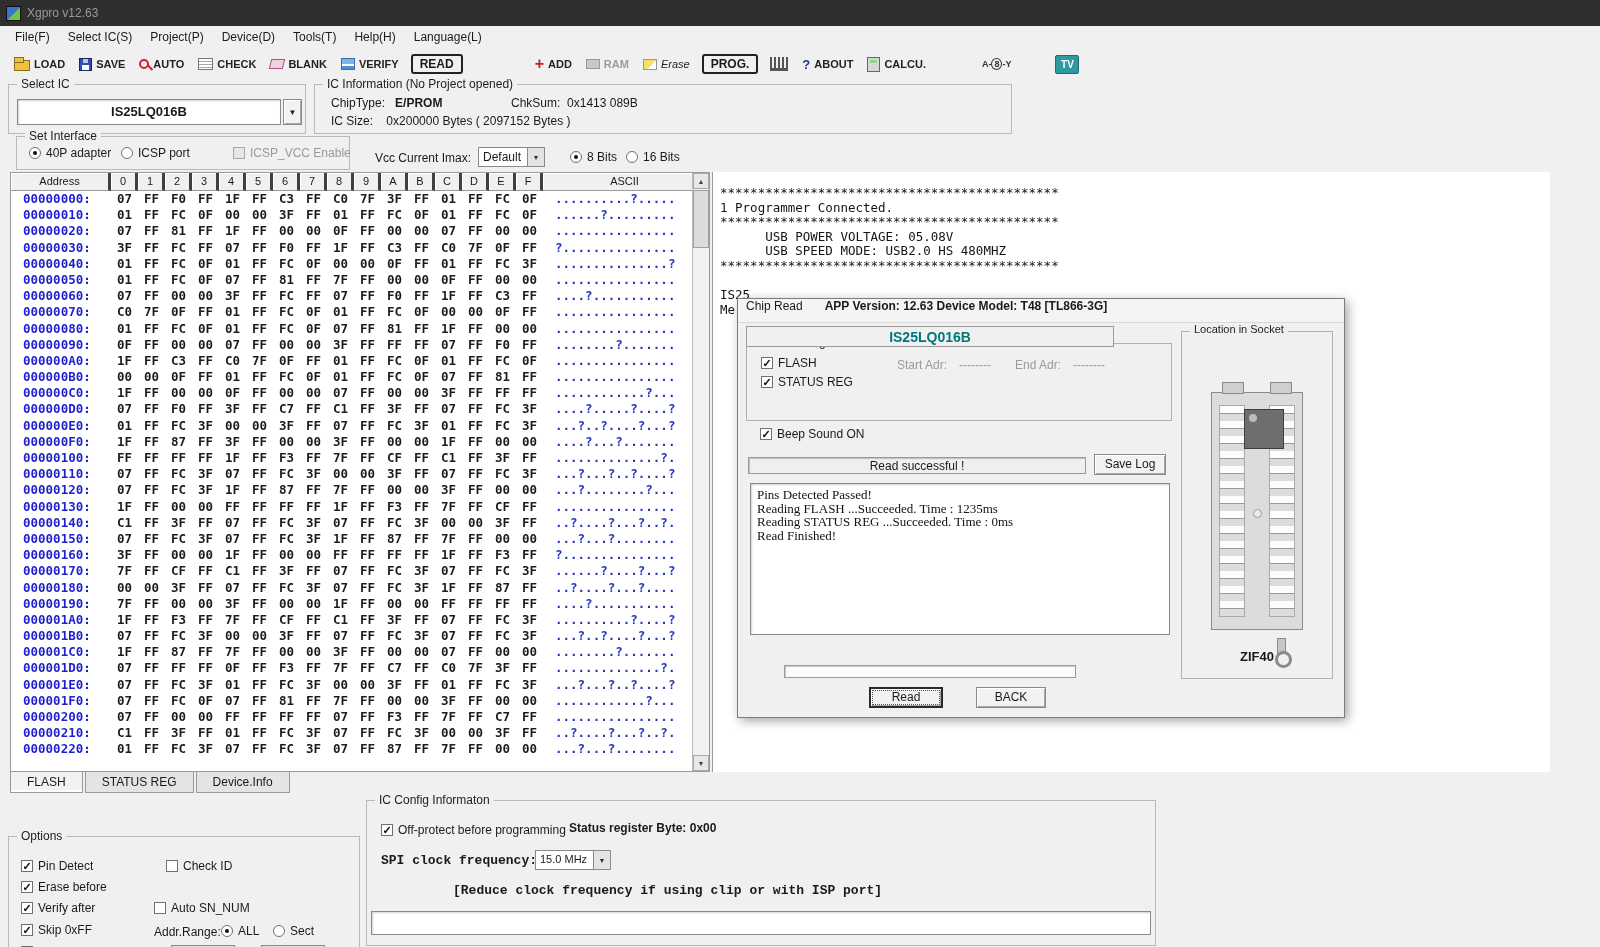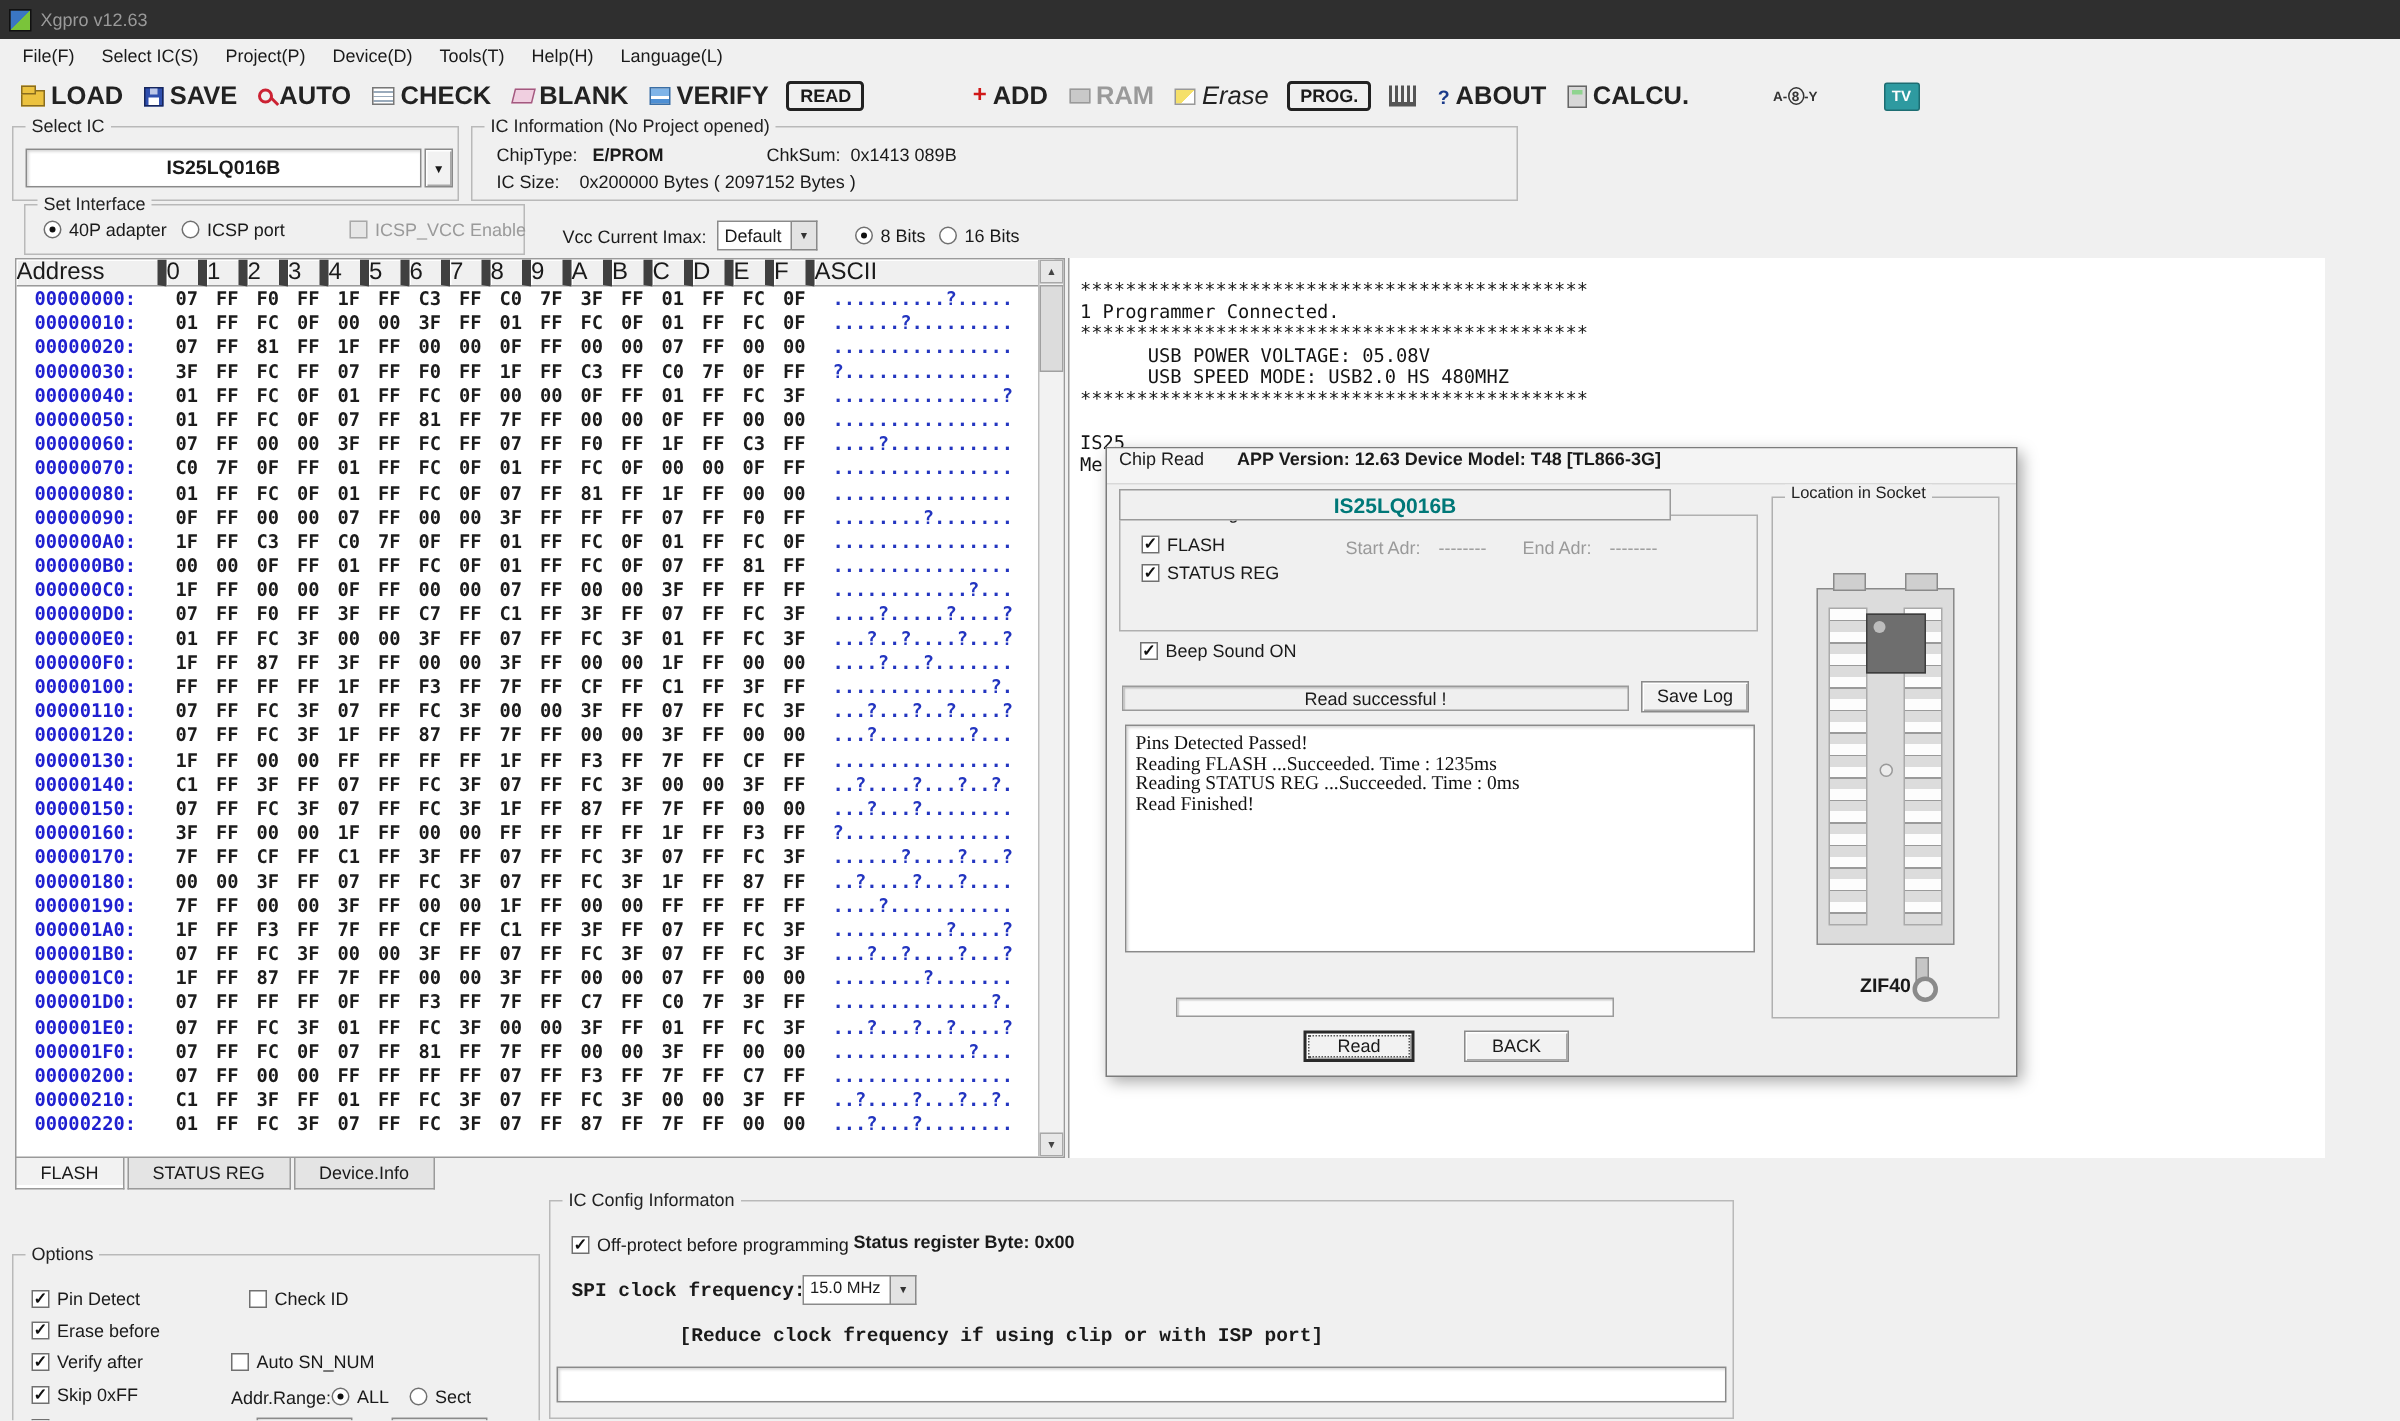--- a/index.html
+++ b/index.html
@@ -11,21 +11,21 @@
   .app-icon { width:15px; height:15px; background:linear-gradient(135deg,#3a76c4 0 50%,#7ac43a 50% 100%); border:1px solid #111; }
   .title-text { color:#9a9a9a; font-size:12px; }
 
   
   .menubar { position:absolute; left:0; top:26px; width:1600px; height:22px; background:#f0f0f0; display:flex; align-items:center; padding-left:6px; }
   .menu-item { padding:2px 9px; cursor:default; }
 
   
   .toolbar { position:absolute; left:0; top:48px; width:1600px; height:32px; background:#f0f0f0; display:flex; align-items:center; padding-left:8px; gap:2px; }
   .tbtn { display:flex; align-items:center; gap:4px; padding:3px 6px; height:26px; }
-  .tbtn .lbl { font-size:17px; font-weight:bold; color:#222; }
+  .tbtn .lbl { font-size:11px; font-weight:bold; color:#222; }
   .tbtn .lbl.dim { color:#9a9a9a; }
   .boxed { border:2px solid #222; border-radius:3px; padding:1px 7px; font-weight:bold; font-size:12px; background:#f0f0f0; margin:0 4px; }
   .gap-lg { width:58px; } .gap-md { width:28px; } .gap-xl { width:40px; }
   .ic { display:inline-block; position:relative; }
   .ic-folder { width:16px; height:11px; background:#ecc23f; border:1px solid #8a6d1f; margin-top:3px; }
   .ic-folder::before { content:''; position:absolute; top:-4px; left:-1px; width:8px; height:4px; background:#ecc23f; border:1px solid #8a6d1f; }
   .ic-floppy { width:13px; height:13px; background:#2f4fae; border:1px solid #17265c; }
   .ic-floppy::before { content:''; position:absolute; left:2px; bottom:0; width:7px; height:5px; background:#fff; }
   .ic-floppy::after { content:''; position:absolute; left:3px; top:0; width:5px; height:4px; background:#bcc7e8; }
   .ic-mag { width:10px; height:10px; border:2px solid #c23; border-radius:50%; }
@@ -70,21 +70,21 @@
   .icinfo-line { position:absolute; white-space:nowrap; }
   .g-interface { left:16px; top:136px; width:334px; height:34px; }
   .vcc-label { position:absolute; left:375px; top:151px; }
   .vcc-combo { position:absolute; left:478px; top:147px; }
   .rad-8b { position:absolute; left:570px; top:150px; }
   .rad-16b { position:absolute; left:626px; top:150px; }
 
   
   .hex-panel { position:absolute; left:10px; top:172px; width:700px; height:600px; background:#fff; border:1px solid #9a9a9a; overflow:hidden; }
   .hex-header { display:flex; height:18px; background:#f0f0f0; }
-  .hcell { border-right:6px solid #404040; border-bottom:1px solid #9a9a9a; box-shadow:inset 1px 1px 0 #fff; font-size:16px; line-height:17px; }
+  .hcell { border-right:3px solid #404040; border-bottom:1px solid #9a9a9a; box-shadow:inset 1px 1px 0 #fff; text-align:center; font-size:11px; line-height:17px; }
   .haddr { width:100px; } .hbyte { width:27px; } .hascii { flex:1; }
   .hex-body { font-family:"DejaVu Sans Mono", monospace; font-size:12.5px; font-weight:bold; }
   .hex-row { display:flex; height:16.2px; line-height:16.2px; }
   .hex-row .addr { width:100px; padding-left:12px; color:#1f1fd0; }
   .hex-row .byte { width:27px; text-align:center; color:#1c1c1c; }
   .hex-row .ascii { padding-left:12px; color:#2335c0; }
   .vscroll { position:absolute; right:0; top:0; width:17px; height:598px; background:#f2f2f2; border-left:1px solid #bdbdbd; }
   .sbtn { position:absolute; left:0; width:16px; height:16px; background:#e8e8e8; border:1px solid #a8a8a8; font-size:7px; display:flex; align-items:center; justify-content:center; color:#444; }
   .sbtn.up { top:0; } .sbtn.down { bottom:0; }
   .sthumb { position:absolute; left:0; top:17px; width:16px; height:58px; background:#dcdcdc; border:1px solid #a0a0a0; }

